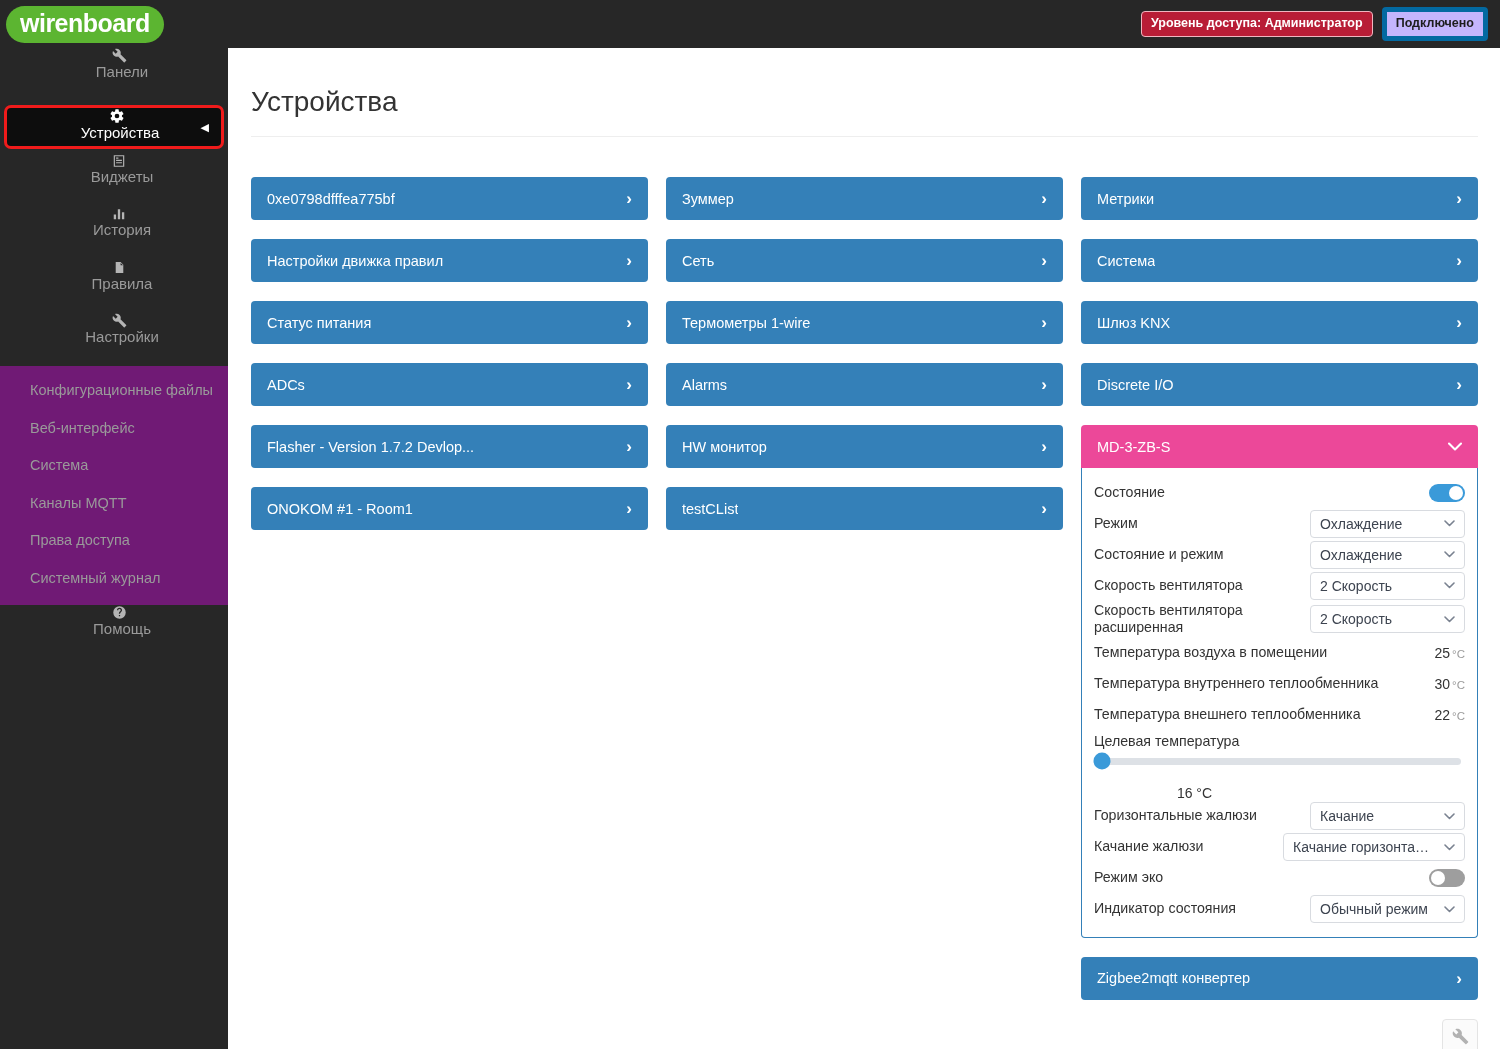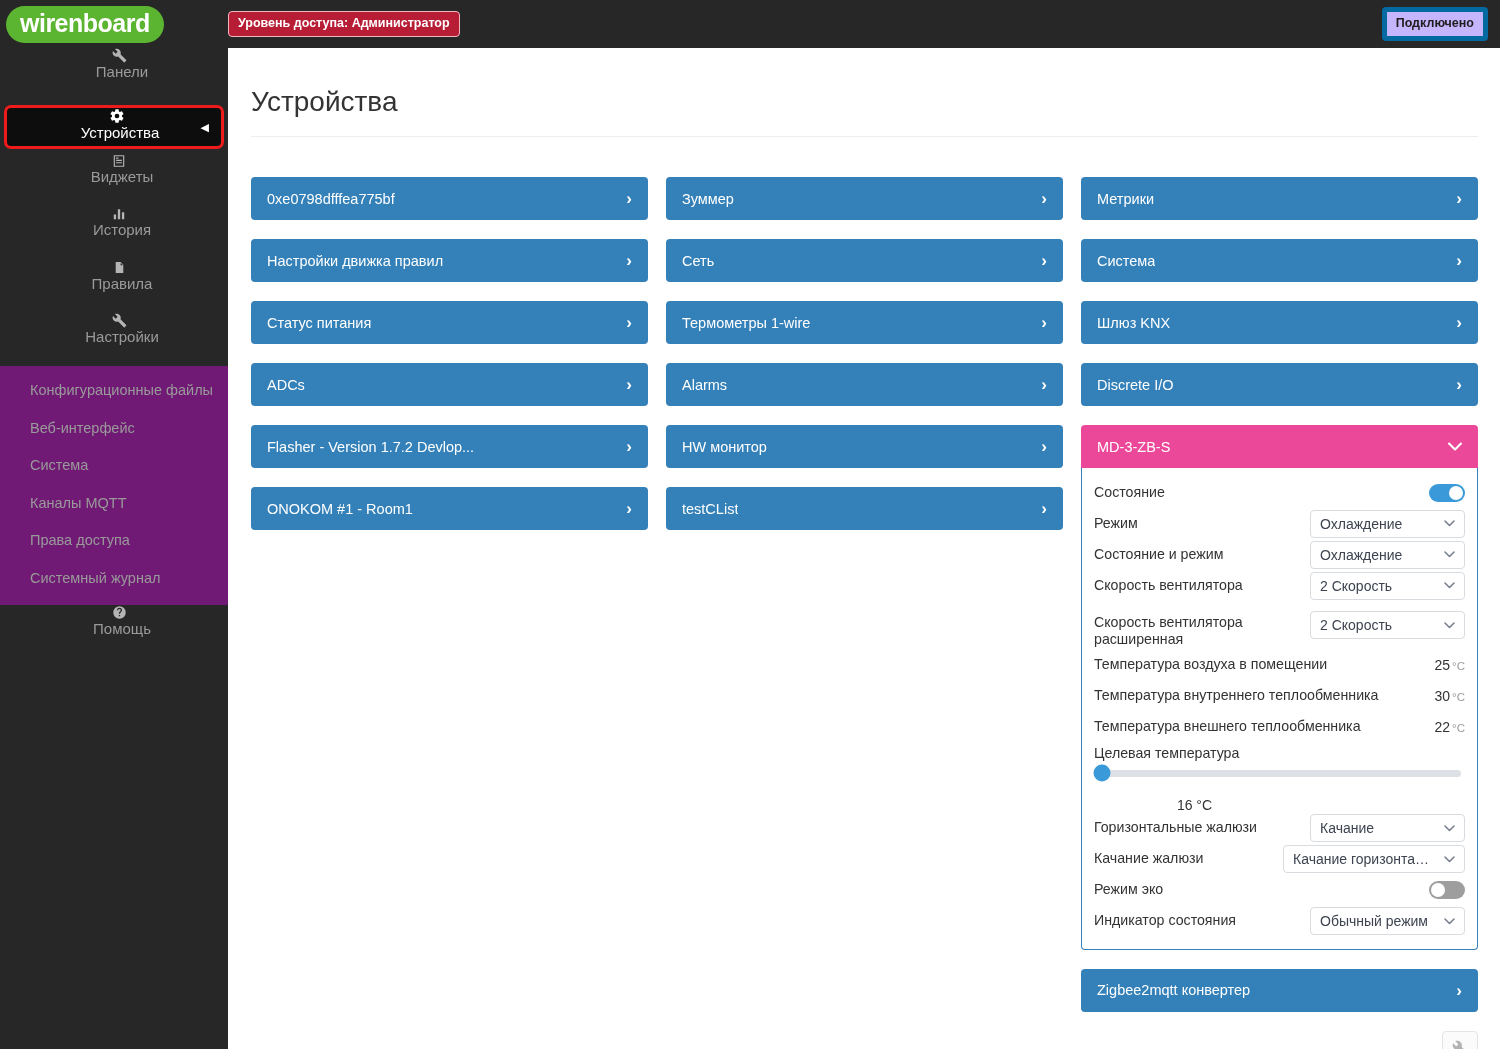--- a/index.html
+++ b/index.html
@@ -90,21 +90,21 @@
   }
 
   
   .topbar {
     position: absolute;
     left: 228px; top: 0;
     width: 1272px; height: 48px;
     background: #272727;
     display: flex;
     align-items: center;
-    justify-content: space-between;
+    justify-content: flex-end;
     padding-right: 12px;
     gap: 9px;
   }
   .badge {
     font-size: 12.5px;
     font-weight: bold;
     padding: 5px 9px;
     border-radius: 4px;
     line-height: 1.1;
     white-space: nowrap;
@@ -184,21 +184,21 @@
     justify-content: space-between;
     min-height: 31px;
     gap: 8px;
     padding: 1px 0;
   }
   .row .name {
     font-size: 14.2px;
     color: #333333;
     line-height: 1.22;
   }
-  .row .name.wrap { max-width: 205px; margin-top: 12px; }
+  .row .name.wrap { max-width: 205px; }
   .sel {
     border: 1px solid #d8dbe0;
     border-radius: 4px;
     background: #ffffff;
     height: 28px;
     min-width: 155px;
     display: flex;
     align-items: center;
     justify-content: space-between;
     padding: 0 9px;

